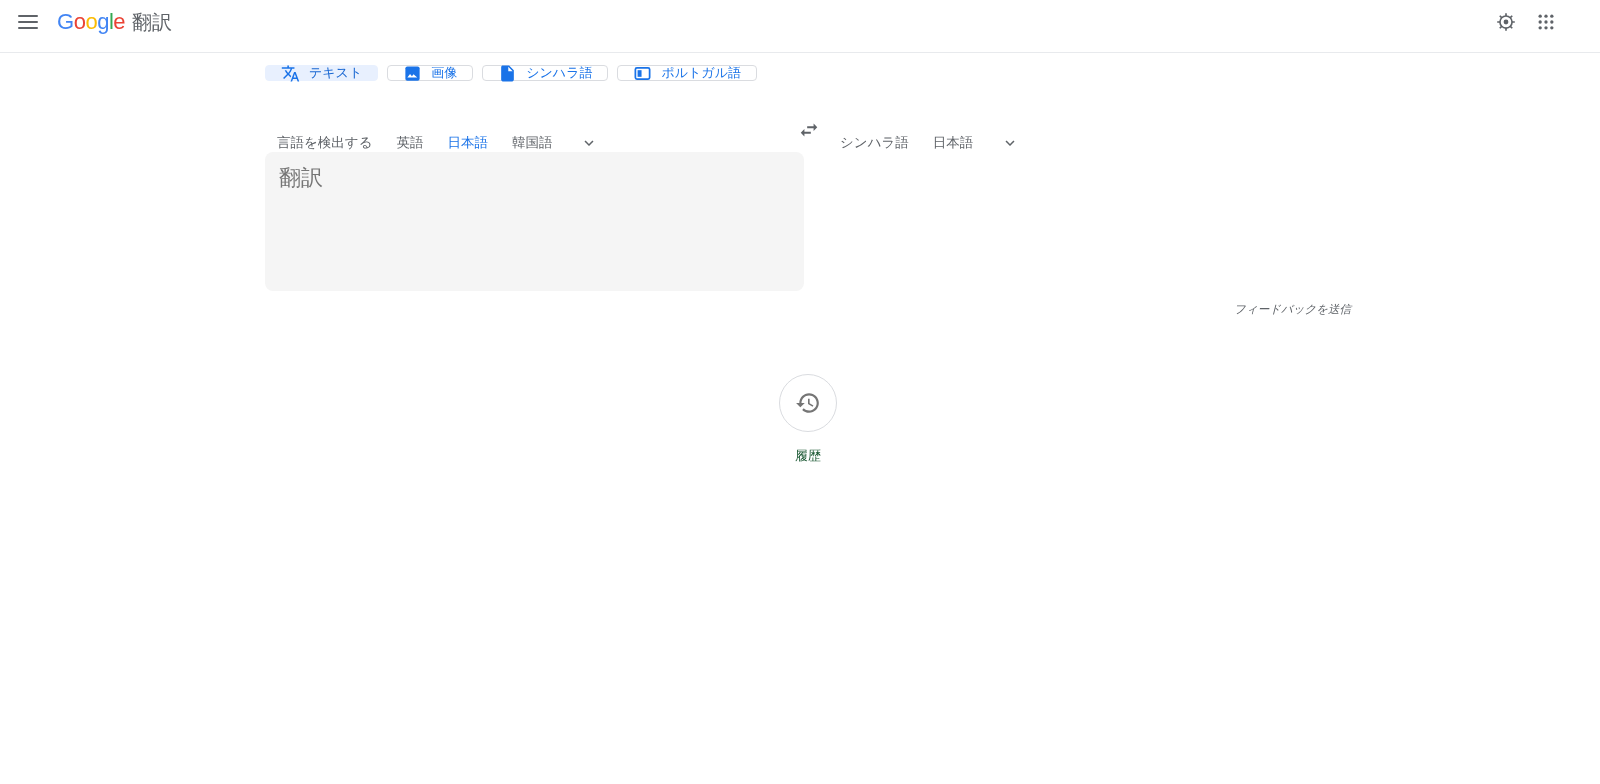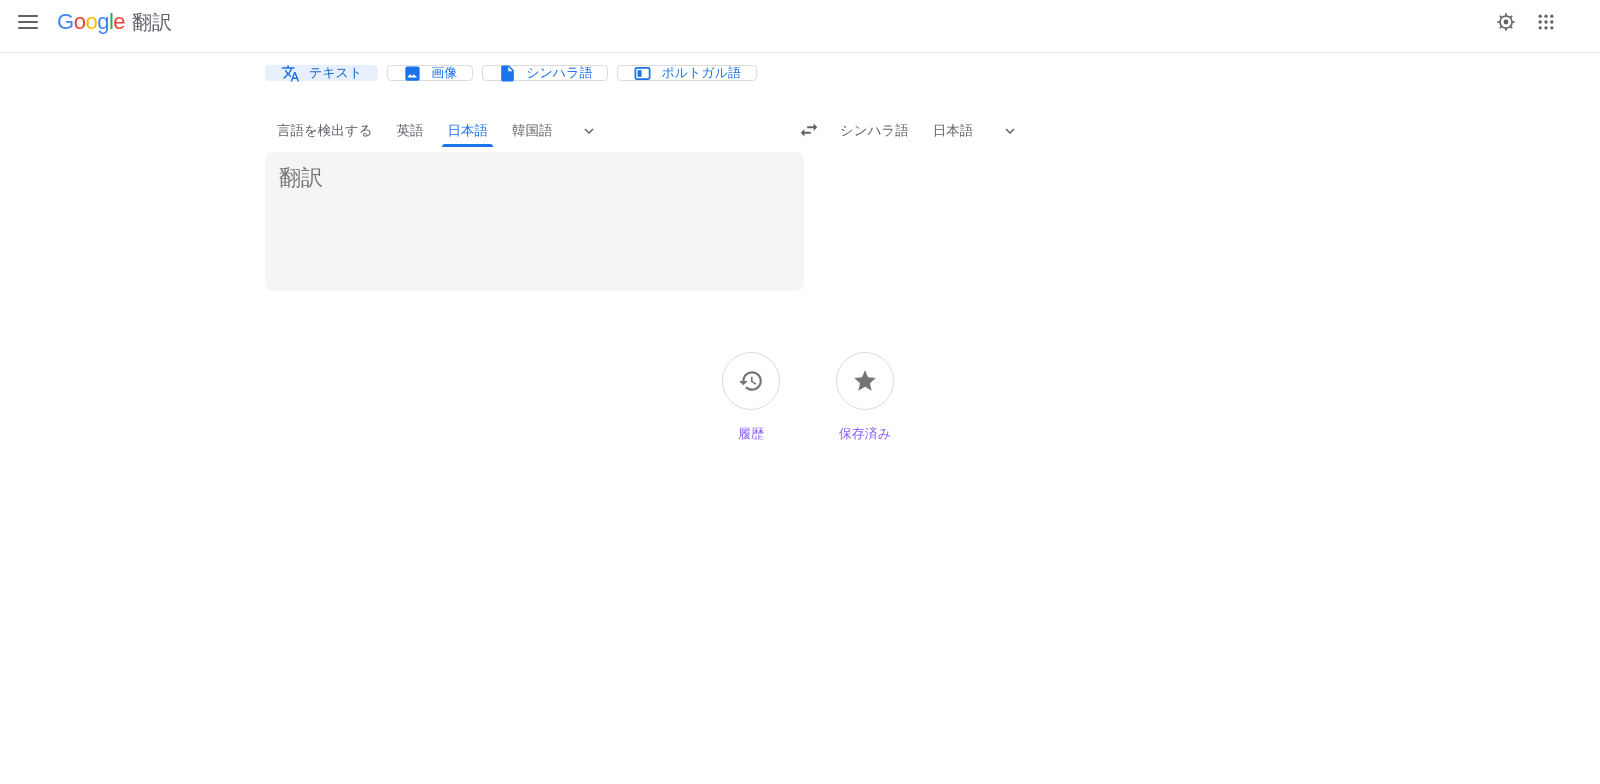--- a/index.html
+++ b/index.html
@@ -30,21 +30,21 @@
   .mode-tabs { display:flex; gap:9px; height:34px; }
   .mode-tab {
     display:flex; align-items:center; gap:9px; padding:0 15px; height:16px;
     background:#fff; border:1px solid #dadce0; border-radius:4px;
     color:#1a73e8; font-size:13px; cursor:pointer; font-family:inherit; white-space:nowrap;
   }
   .mode-tab.selected { background:#e8f0fe; border-color:#e8f0fe; color:#1967d2; }
   .mode-tab svg { flex:0 0 auto; }
   
   .lang-bar { position:relative; margin-top:15px; height:33px; }
-  .lang-group { position:absolute; top:0; height:33px; display:flex; align-items:center; }
+  .lang-group { position:absolute; top:12px; height:33px; display:flex; align-items:center; }
   .lang-group.left { left:0; }
   .lang-group.right { left:563px; }
   .lang-tab {
     position:relative; height:33px; line-height:33px; padding:0 12px;
     background:none; border:none; font-family:inherit; font-size:13.5px; color:#5f6368;
     cursor:pointer; white-space:nowrap;
   }
   .lang-tab.selected { color:#1a73e8; }
   .lang-tab.selected::after {
     content:""; position:absolute; left:7px; right:7px; bottom:0; height:3px;
@@ -93,21 +93,21 @@
   
   .shortcuts { margin-top:61px; display:flex; justify-content:center; gap:56px; }
   .shortcut {
     display:flex; flex-direction:column; align-items:center;
     border:none; background:none; cursor:pointer; font-family:inherit;
   }
   .shortcut-circle {
     width:58px; height:58px; border-radius:50%; background:#fff; border:1px solid #dadce0;
     display:flex; align-items:center; justify-content:center;
   }
-  .shortcut-label { margin-top:15px; font-size:13px; color:#8b5cf6; }
+  .shortcut-label { margin-top:15px; font-size:13px; color:#14532d; }
 </style>
 </head>
 <body>
 
 <div class="page">
 
   <header class="app-header">
     <button class="icon-btn">
       <span class="hamburger">
           <span></span>
@@ -207,34 +207,29 @@
       </div>
     </div>
 
     <div class="panels">
 
       <div class="target-panel">
         <span class="target-placeholder">翻訳</span>
       </div>
     </div>
 
+    <div class="feedback-row">
+      <a class="feedback-link">フィードバックを送信</a>
+    </div>
 
     <div class="shortcuts">
       <button class="shortcut">
         <span class="shortcut-circle">
           <svg width="26" height="26" viewBox="0 0 24 24" fill="#757575">
             <path d="M13 3c-4.97 0-9 4.03-9 9H1l3.89 3.89.07.14L9 12H6c0-3.87 3.13-7 7-7s7 3.13 7 7-3.13 7-7 7c-1.93 0-3.68-.79-4.94-2.06l-1.42 1.42C8.27 19.99 10.51 21 13 21c4.97 0 9-4.03 9-9s-4.03-9-9-9zm-1 5v5l4.28 2.54.72-1.21-3.5-2.08V8h-1.5z"></path>
           </svg>
         </span>
         <span class="shortcut-label">履歴</span>
       </button>
-      <button class="shortcut">
-        <span class="shortcut-circle">
-          <svg width="26" height="26" viewBox="0 0 24 24" fill="#757575">
-            <path d="M12 17.27L18.18 21l-1.64-7.03L22 9.24l-7.19-.61L12 2 9.19 8.63 2 9.24l5.46 4.73L5.82 21z"></path>
-          </svg>
-        </span>
-        <span class="shortcut-label">保存済み</span>
-      </button>
     </div>
 
   </main>
 </div>
 
 </body></html>

